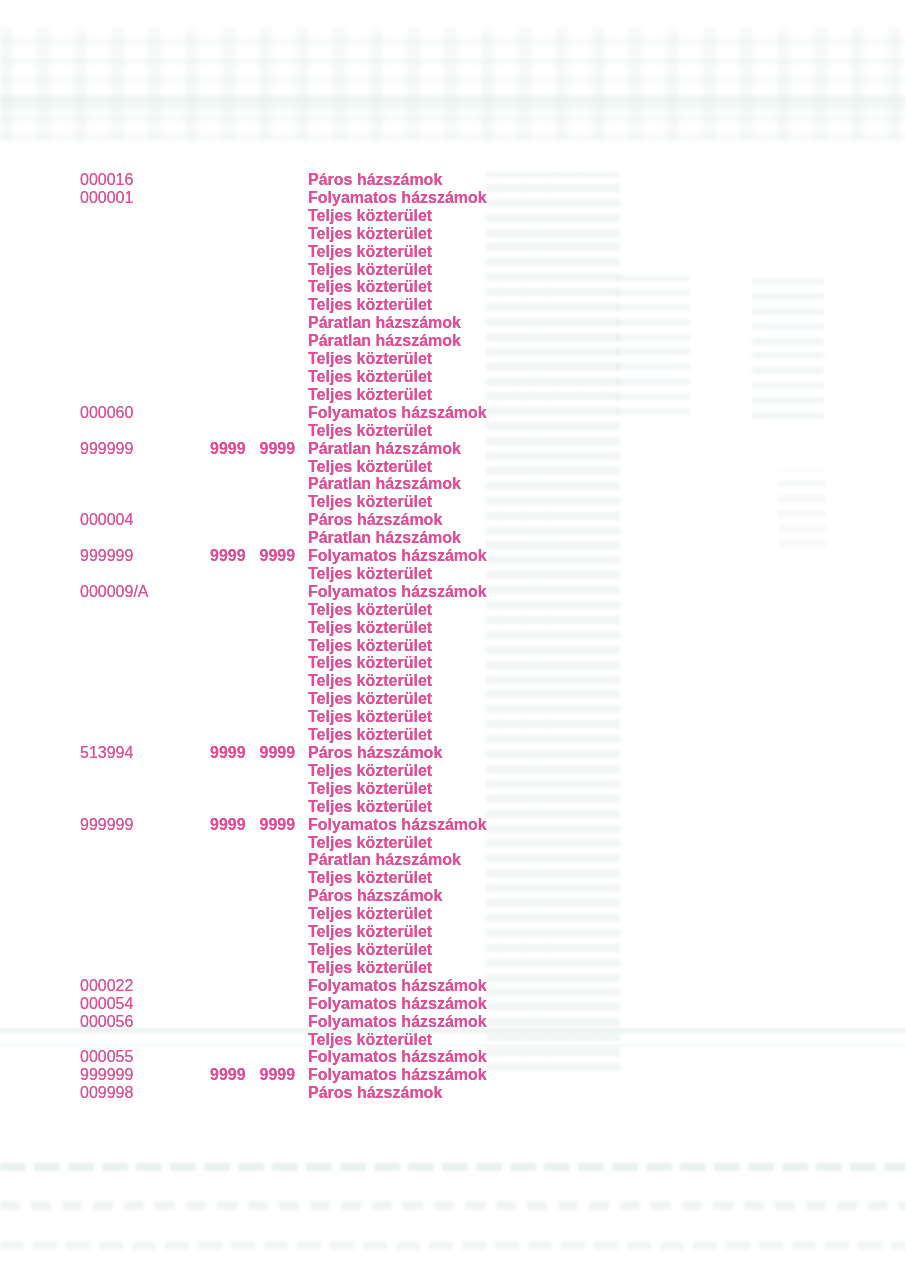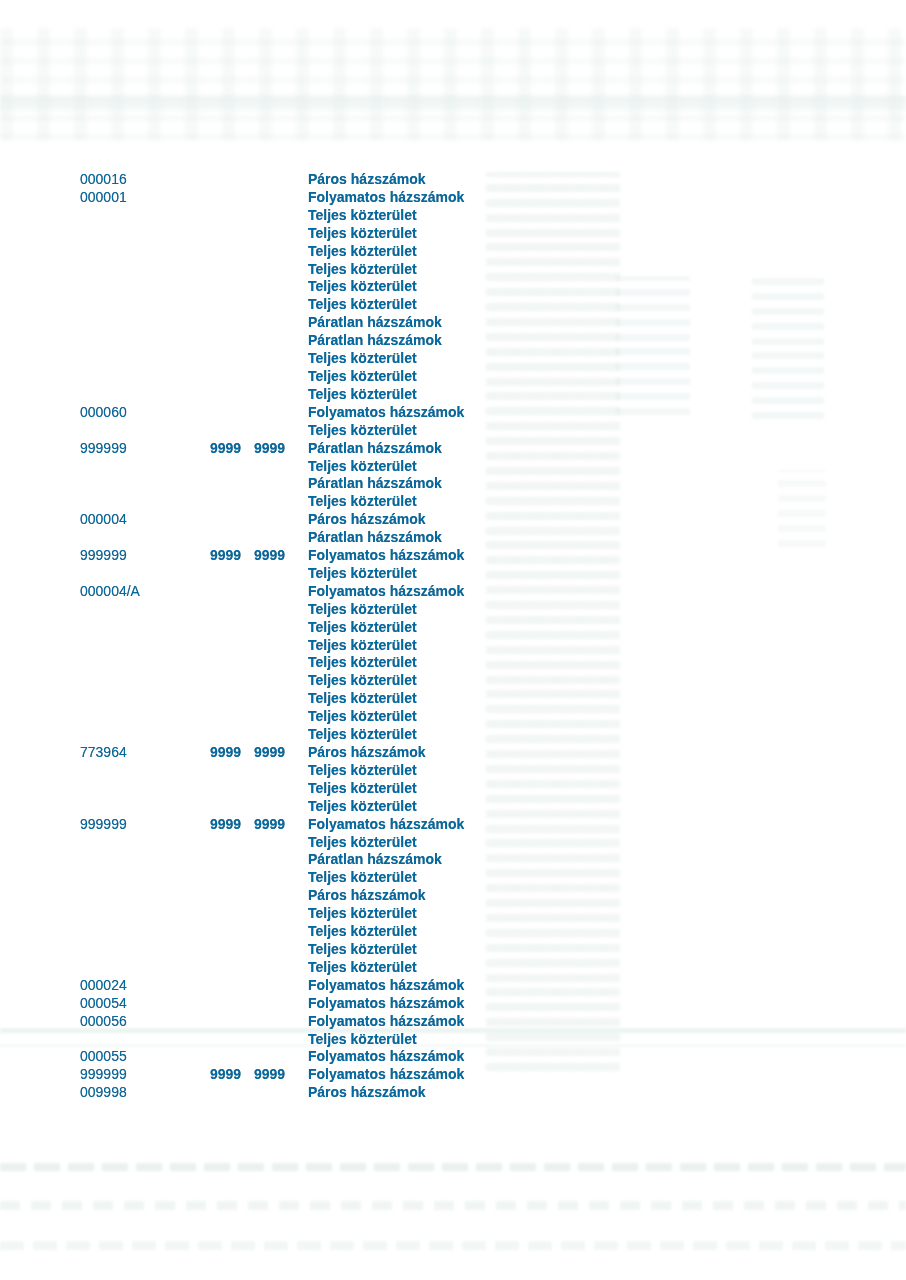--- a/index.html
+++ b/index.html
@@ -83,22 +83,22 @@
     background: repeating-linear-gradient(90deg, rgba(216,230,226,0.35) 0 24px, rgba(255,255,255,0) 24px 33px);
     filter: blur(1.8px);
   }
 
   
   .doc-rows {
     position: absolute;
     left: 0;
     top: 171px;
     width: 906px;
-    color: #0369a1;
-    font-size: 14px;
+    color: #ec4899;
+    font-size: 16px;
   }
   .doc-row {
     position: relative;
     height: 17.91px;
     line-height: 17.91px;
     white-space: pre;
   }
   .doc-row span {
     position: absolute;
     top: 0;
@@ -256,75 +256,75 @@
     <span class="cell-label">Folyamatos házszámok</span>
   </div>
 
   <div class="doc-row">
     <span class="cell-code"></span>
     <span class="cell-range"></span>
     <span class="cell-label">Teljes közterület</span>
   </div>
 
   <div class="doc-row">
-    <span class="cell-code">000004/A</span>
-    <span class="cell-range"></span>
-    <span class="cell-label">Folyamatos házszámok</span>
-  </div>
-
-  <div class="doc-row">
-    <span class="cell-code"></span>
-    <span class="cell-range"></span>
-    <span class="cell-label">Teljes közterület</span>
-  </div>
-
-  <div class="doc-row">
-    <span class="cell-code"></span>
-    <span class="cell-range"></span>
-    <span class="cell-label">Teljes közterület</span>
-  </div>
-
-  <div class="doc-row">
-    <span class="cell-code"></span>
-    <span class="cell-range"></span>
-    <span class="cell-label">Teljes közterület</span>
-  </div>
-
-  <div class="doc-row">
-    <span class="cell-code"></span>
-    <span class="cell-range"></span>
-    <span class="cell-label">Teljes közterület</span>
-  </div>
-
-  <div class="doc-row">
-    <span class="cell-code"></span>
-    <span class="cell-range"></span>
-    <span class="cell-label">Teljes közterület</span>
-  </div>
-
-  <div class="doc-row">
-    <span class="cell-code"></span>
-    <span class="cell-range"></span>
-    <span class="cell-label">Teljes közterület</span>
-  </div>
-
-  <div class="doc-row">
-    <span class="cell-code"></span>
-    <span class="cell-range"></span>
-    <span class="cell-label">Teljes közterület</span>
-  </div>
-
-  <div class="doc-row">
-    <span class="cell-code"></span>
-    <span class="cell-range"></span>
-    <span class="cell-label">Teljes közterület</span>
-  </div>
-
-  <div class="doc-row">
-    <span class="cell-code">773964</span>
+    <span class="cell-code">000009/A</span>
+    <span class="cell-range"></span>
+    <span class="cell-label">Folyamatos házszámok</span>
+  </div>
+
+  <div class="doc-row">
+    <span class="cell-code"></span>
+    <span class="cell-range"></span>
+    <span class="cell-label">Teljes közterület</span>
+  </div>
+
+  <div class="doc-row">
+    <span class="cell-code"></span>
+    <span class="cell-range"></span>
+    <span class="cell-label">Teljes közterület</span>
+  </div>
+
+  <div class="doc-row">
+    <span class="cell-code"></span>
+    <span class="cell-range"></span>
+    <span class="cell-label">Teljes közterület</span>
+  </div>
+
+  <div class="doc-row">
+    <span class="cell-code"></span>
+    <span class="cell-range"></span>
+    <span class="cell-label">Teljes közterület</span>
+  </div>
+
+  <div class="doc-row">
+    <span class="cell-code"></span>
+    <span class="cell-range"></span>
+    <span class="cell-label">Teljes közterület</span>
+  </div>
+
+  <div class="doc-row">
+    <span class="cell-code"></span>
+    <span class="cell-range"></span>
+    <span class="cell-label">Teljes közterület</span>
+  </div>
+
+  <div class="doc-row">
+    <span class="cell-code"></span>
+    <span class="cell-range"></span>
+    <span class="cell-label">Teljes közterület</span>
+  </div>
+
+  <div class="doc-row">
+    <span class="cell-code"></span>
+    <span class="cell-range"></span>
+    <span class="cell-label">Teljes közterület</span>
+  </div>
+
+  <div class="doc-row">
+    <span class="cell-code">513994</span>
     <span class="cell-range">9999  9999</span>
     <span class="cell-label">Páros házszámok</span>
   </div>
 
   <div class="doc-row">
     <span class="cell-code"></span>
     <span class="cell-range"></span>
     <span class="cell-label">Teljes közterület</span>
   </div>
 
@@ -388,21 +388,21 @@
     <span class="cell-label">Teljes közterület</span>
   </div>
 
   <div class="doc-row">
     <span class="cell-code"></span>
     <span class="cell-range"></span>
     <span class="cell-label">Teljes közterület</span>
   </div>
 
   <div class="doc-row">
-    <span class="cell-code">000024</span>
+    <span class="cell-code">000022</span>
     <span class="cell-range"></span>
     <span class="cell-label">Folyamatos házszámok</span>
   </div>
 
   <div class="doc-row">
     <span class="cell-code">000054</span>
     <span class="cell-range"></span>
     <span class="cell-label">Folyamatos házszámok</span>
   </div>
 

